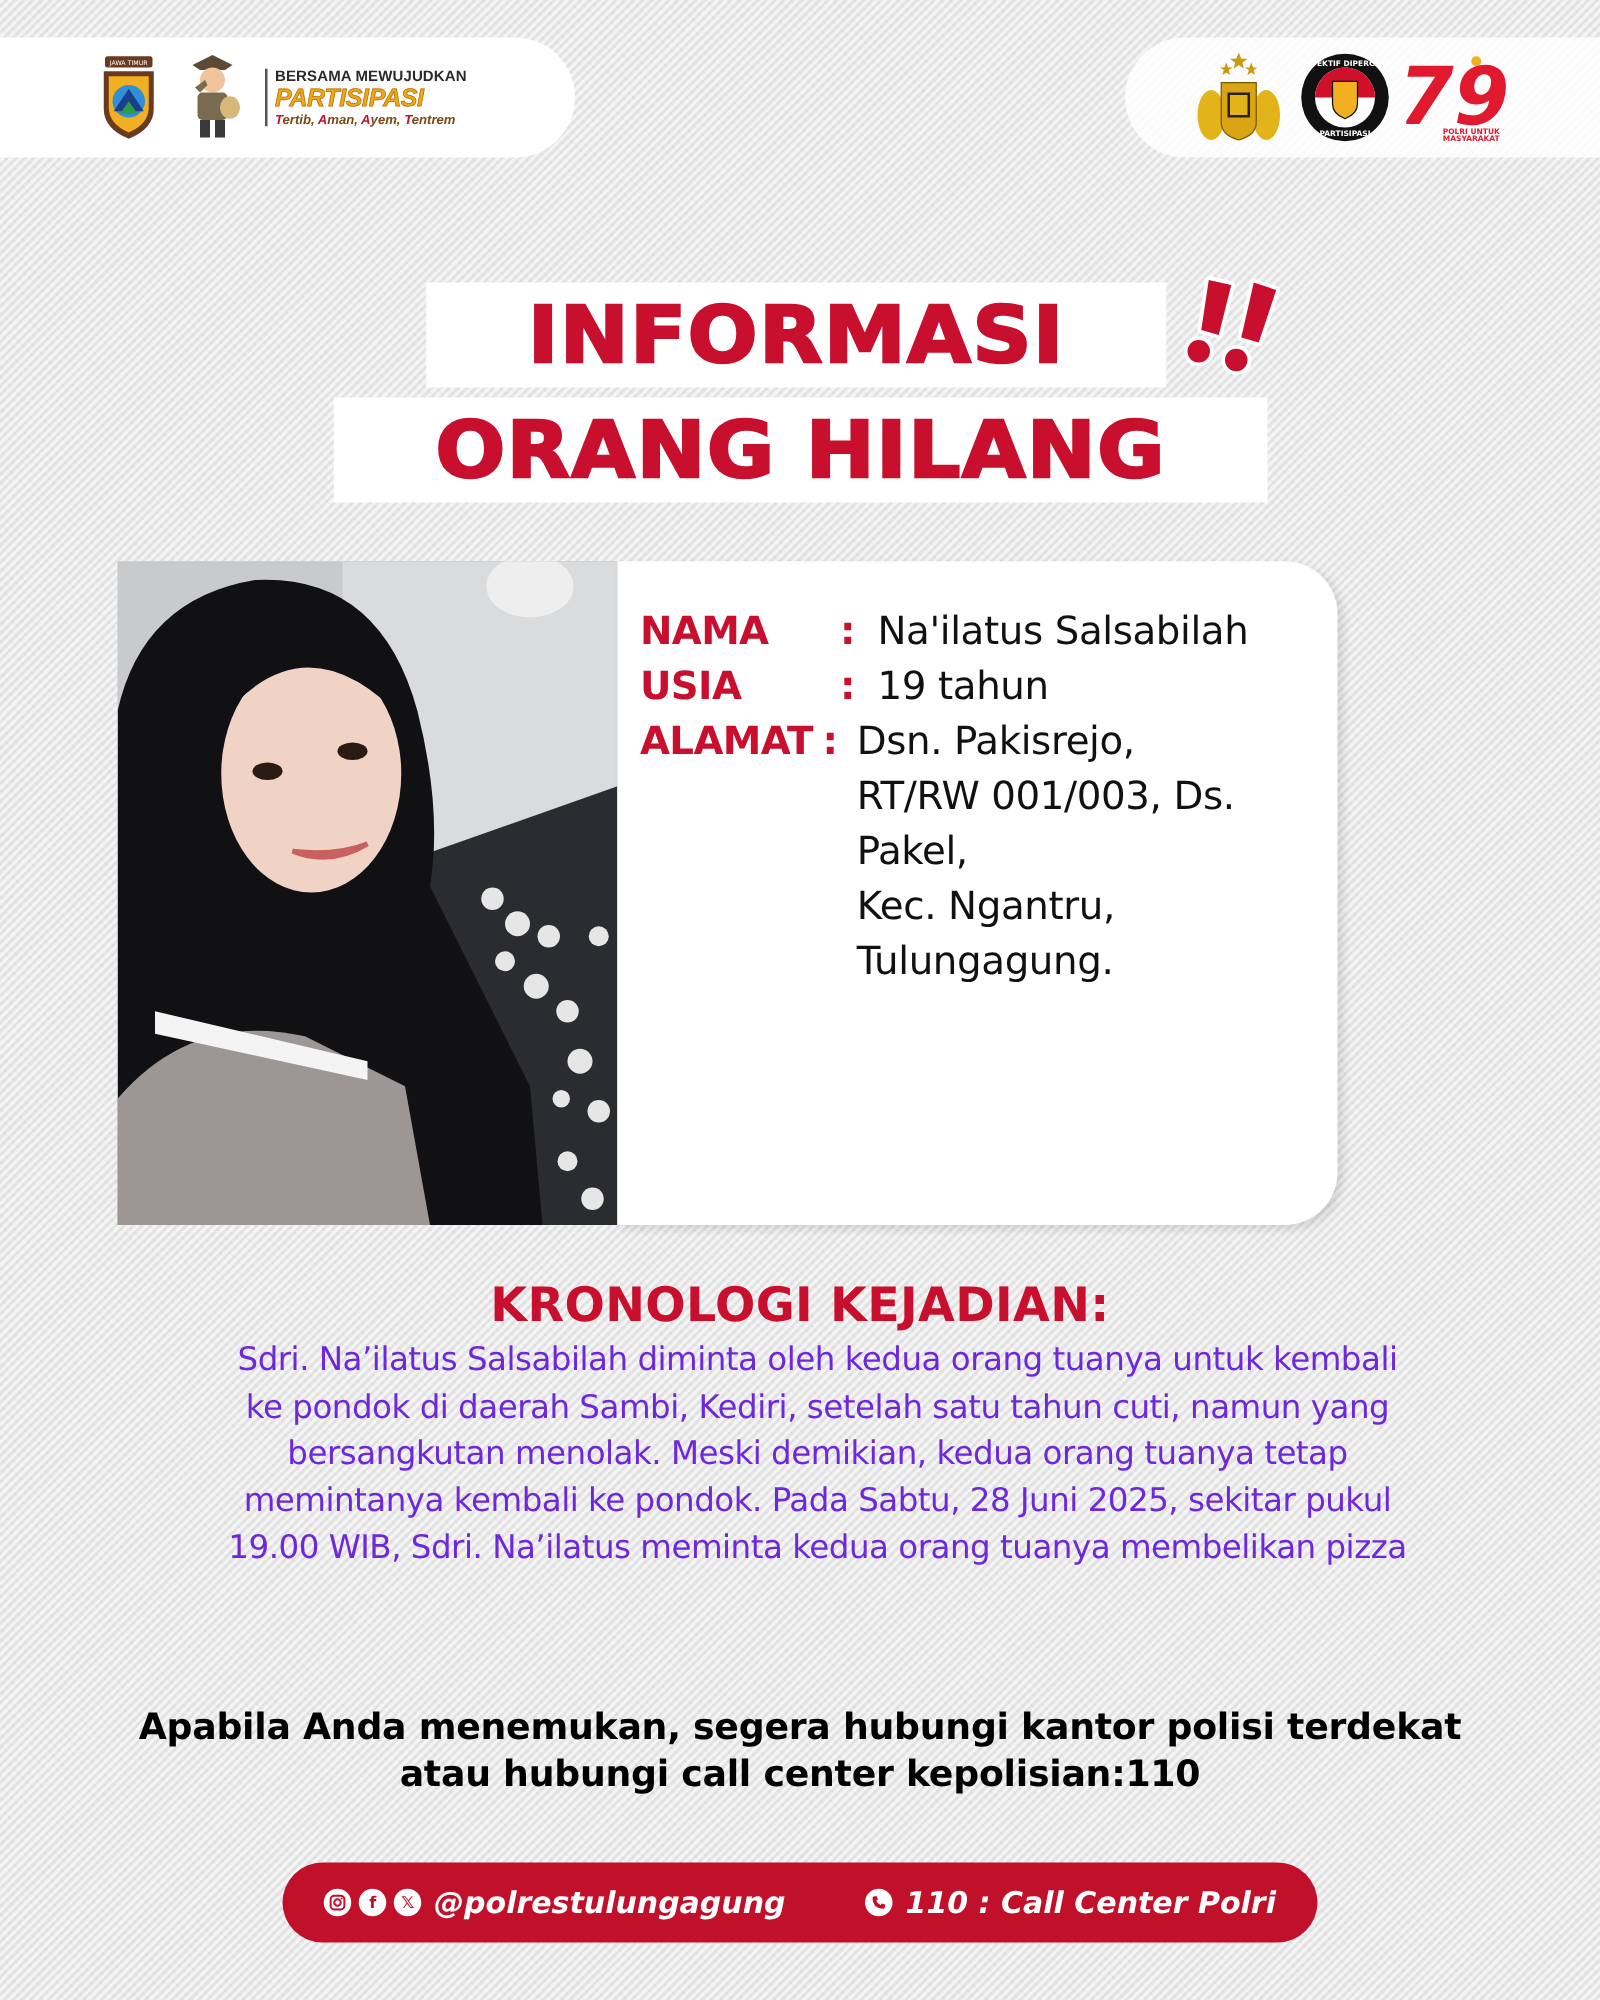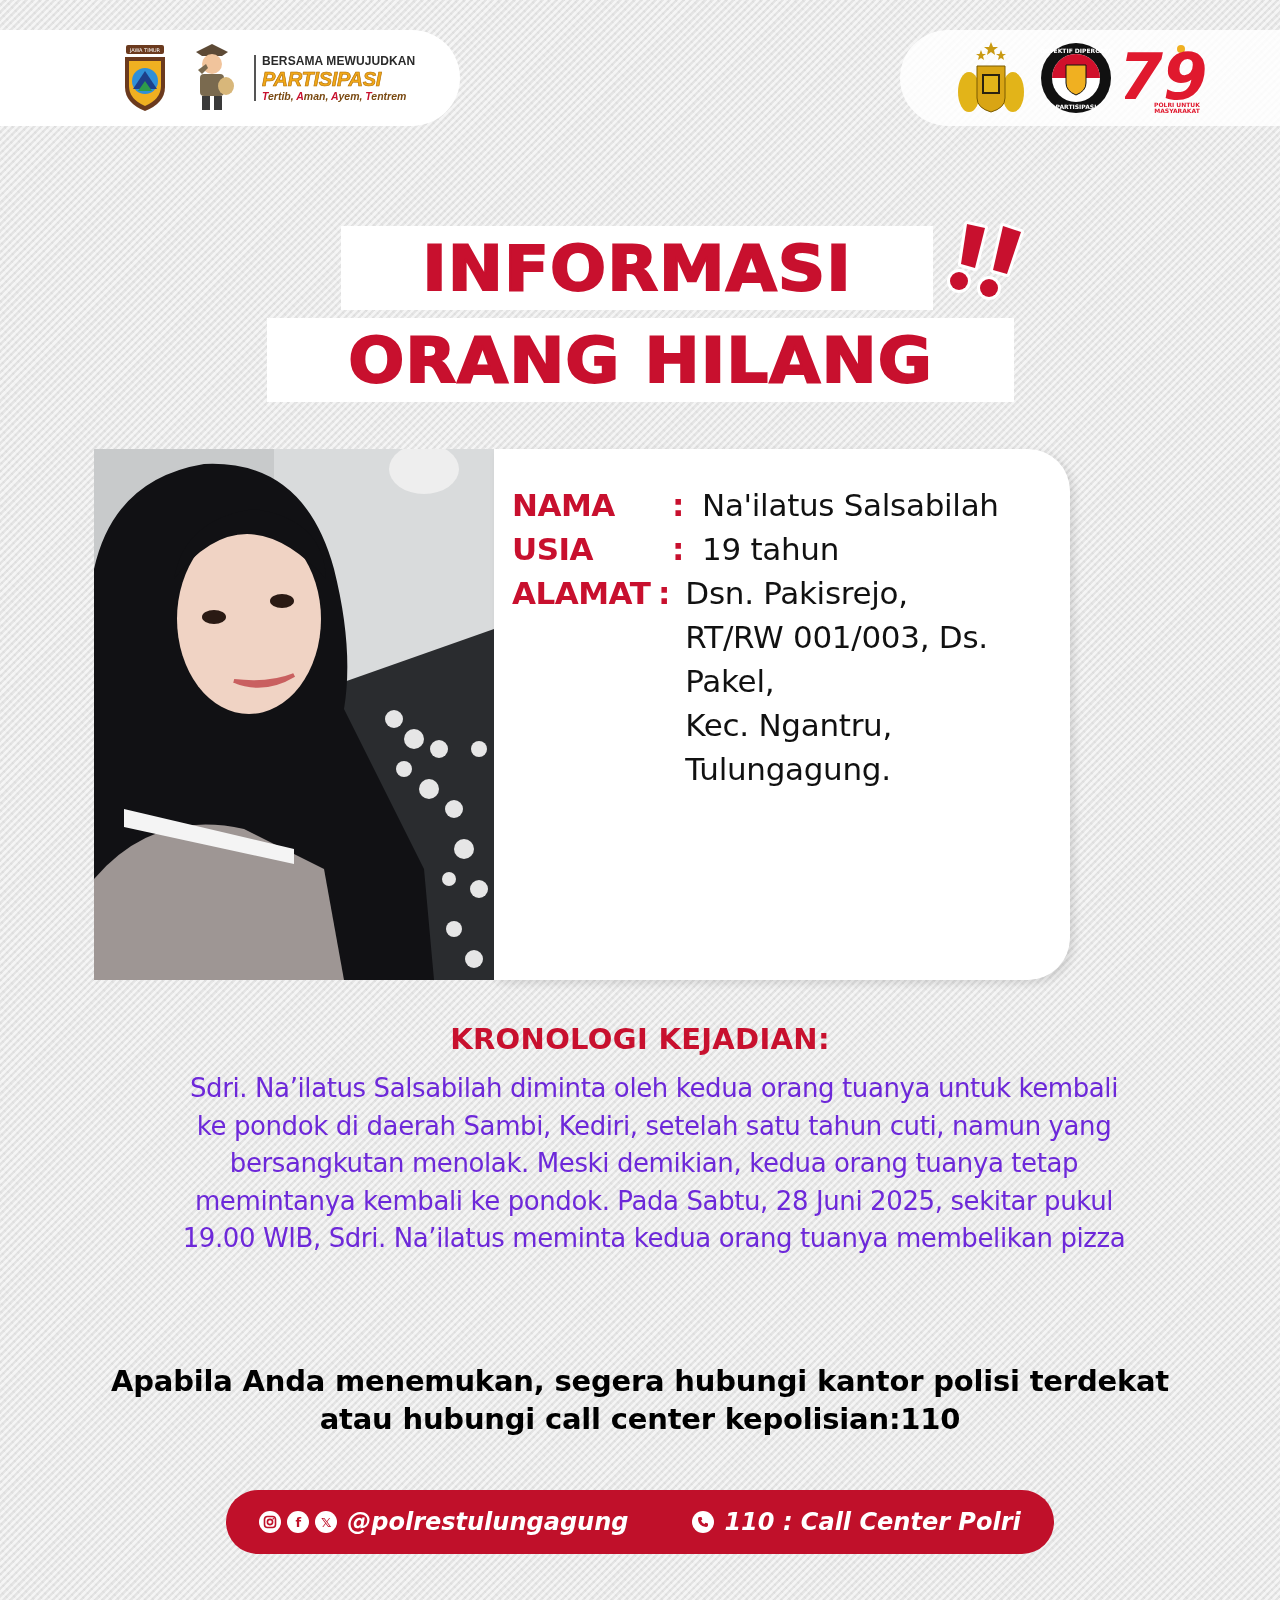--- a/index.html
+++ b/index.html
@@ -10,21 +10,21 @@
     background-color: #e9e9e9;
     background-image:
       repeating-linear-gradient(135deg, rgba(255,255,255,0.55) 0px, rgba(255,255,255,0.55) 2px, rgba(200,200,200,0.25) 3px, rgba(255,255,255,0.0) 5px),
       repeating-linear-gradient(45deg, rgba(0,0,0,0.03) 0px, rgba(0,0,0,0.03) 1px, rgba(255,255,255,0) 2px, rgba(255,255,255,0) 6px);
   }
 
   
   .header-left {
     position: absolute; left: 0; top: 30px; width: 460px; height: 96px;
     background: #fff; border-radius: 0 48px 48px 0;
-    display: flex; align-items: center; padding-left: 120px; gap: 18px;
+    display: flex; align-items: center; padding-left: 78px; gap: 18px;
   }
   .header-right {
     position: absolute; right: 0; top: 30px; width: 380px; height: 96px;
     background: rgba(255,255,255,0.85); border-radius: 48px 0 0 48px;
     display: flex; align-items: center; padding-left: 55px; gap: 12px;
   }
   .logo-svg { display: block; }
   .slogan { display: flex; flex-direction: column; border-left: 2px solid #555; padding-left: 6px; line-height: 1; }
   .slogan-top { font-family: "Liberation Sans", sans-serif; font-weight: 700; font-size: 12px; color: #2a2a2a; letter-spacing: 0.1px; }
   .slogan-mid { font-family: "Liberation Sans", sans-serif; font-weight: 700; font-style: italic; font-size: 20px; color: #f0a818; -webkit-text-stroke: 0.6px #b06a00; letter-spacing: -0.3px; margin: 2px 0; }
@@ -59,21 +59,21 @@
   }
   .field { position: absolute; left: 18px; display: flex; font-size: 33px; line-height: 44px; }
   .field-label { width: 160px; color: #c8102e; font-weight: 700; font-family: "DejaVu Sans", sans-serif; font-size: 31px; letter-spacing: -0.5px; }
   .field-colon { width: 30px; color: #c8102e; font-weight: 700; font-family: "DejaVu Sans", sans-serif; font-size: 31px; }
   .field-value { color: #111; font-family: "DejaVu Sans", sans-serif; font-size: 31px; letter-spacing: -0.3px; }
   .field-value div { line-height: 44px; }
 
   
   .kron-title {
     position: absolute; left: 0; width: 1280px; top: 1022px; text-align: center;
-    font-family: "DejaVu Sans", sans-serif; font-weight: 700; font-size: 29px; color: #c8102e; letter-spacing: 0.3px;
+    font-family: "DejaVu Sans", sans-serif; font-weight: 700; font-size: 38px; color: #c8102e; letter-spacing: 0.3px;
   }
   .kron-body {
     position: absolute; left: 124px; width: 1060px; top: 1070px; text-align: center;
     font-family: "DejaVu Sans", sans-serif; font-size: 26px; line-height: 37.5px; color: #6d28d9; letter-spacing: -0.4px;
   }
   .kron-body div { white-space: nowrap; }
 
   .cta {
     position: absolute; left: 0; width: 1280px; top: 1362px; text-align: center;
     font-family: "DejaVu Sans", sans-serif; font-weight: 700; font-size: 29px; line-height: 38px; color: #000; letter-spacing: -0.2px;

